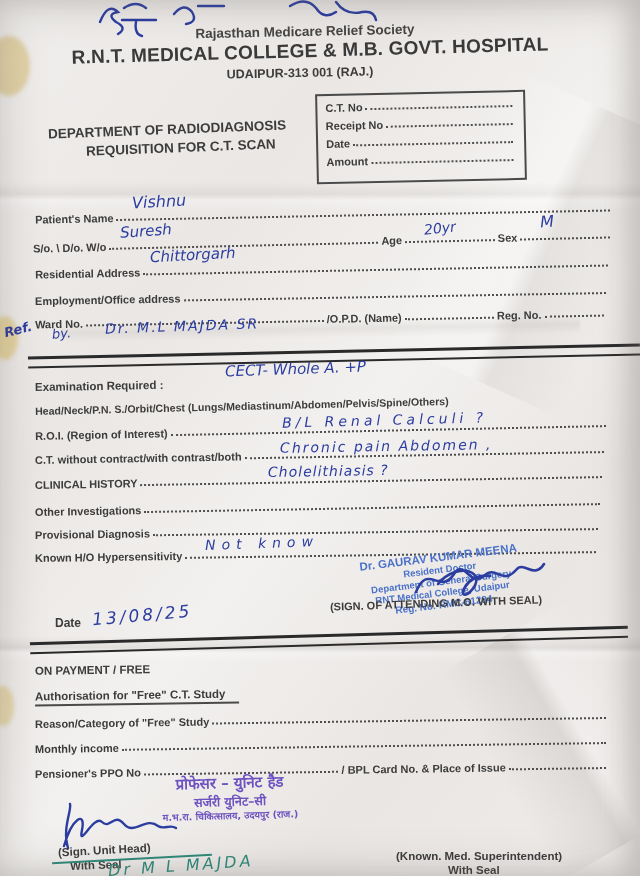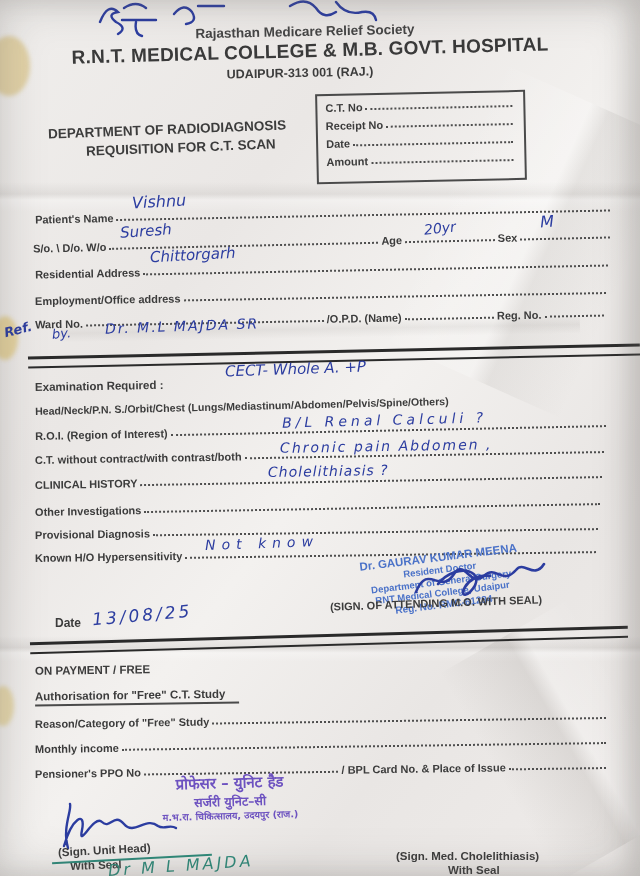--- a/index.html
+++ b/index.html
@@ -213,16 +213,16 @@
 
   <svg style="left:52px;top:802px;width:130px;height:52px" viewBox="0 0 130 52" fill="none" stroke="#2c3da0" stroke-width="2.4" stroke-linecap="round">
     <path d="M16,46 C10,26 20,8 18,2 M12,44 C20,16 34,8 30,28 C26,48 42,12 50,20 C58,28 62,10 72,22 C82,34 94,14 106,24 C112,28 118,22 124,26"></path>
   </svg>
 
   <div class="p" style="left:58px;top:844px;font-size:11.5px;transform:rotate(-3deg);">(Sign. Unit Head)</div>
   <div class="p" style="left:70px;top:859px;font-size:11.5px;transform:rotate(-2deg);">With Seal</div>
   <div style="position:absolute;left:52px;top:858px;width:160px;height:2px;background:#2e8a7a;transform:rotate(-3deg);"></div>
   <div class="hw" style="left:108px;top:856px;font-size:16px;letter-spacing:3px;color:#2e8a7a;transform:rotate(-4deg);">Dr M L MAJDA</div>
 
-  <div class="p" style="left:396px;top:850px;font-size:11.5px;">(Sign. Med. Cholelithiasis)</div>
+  <div class="p" style="left:396px;top:850px;font-size:11.5px;">(Known. Med. Superintendent)</div>
   <div class="p" style="left:448px;top:864px;font-size:11.5px;">With Seal</div>
 
 </div>
 
 </body></html>

